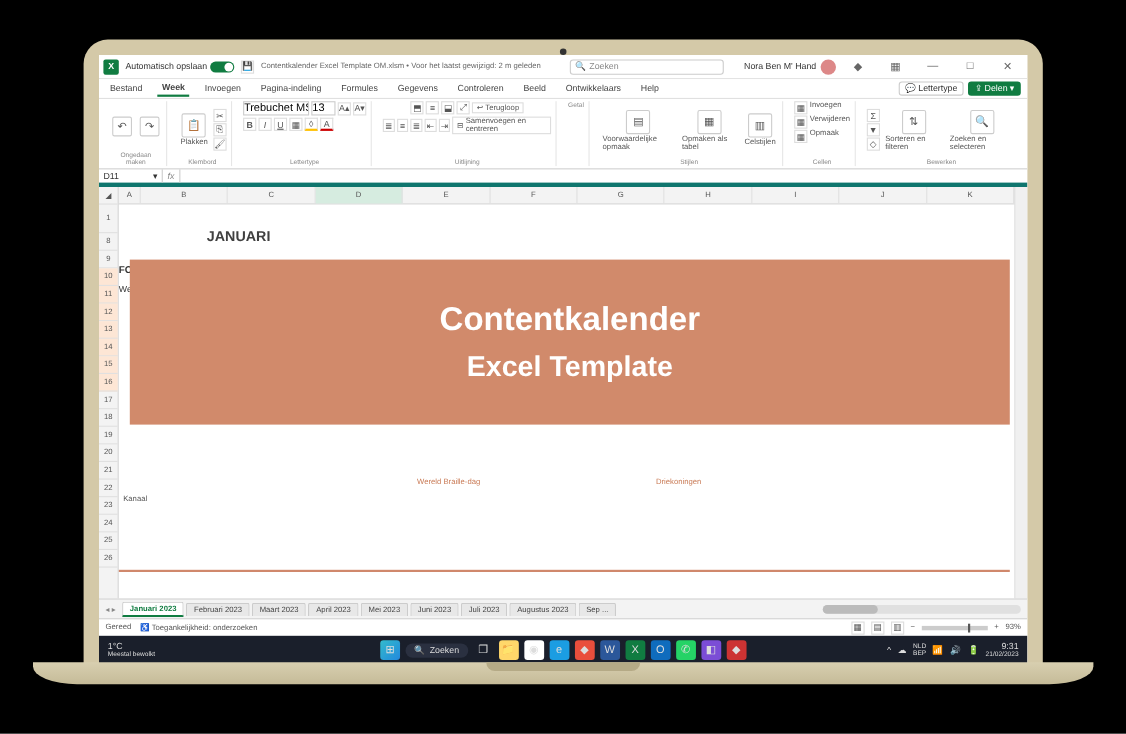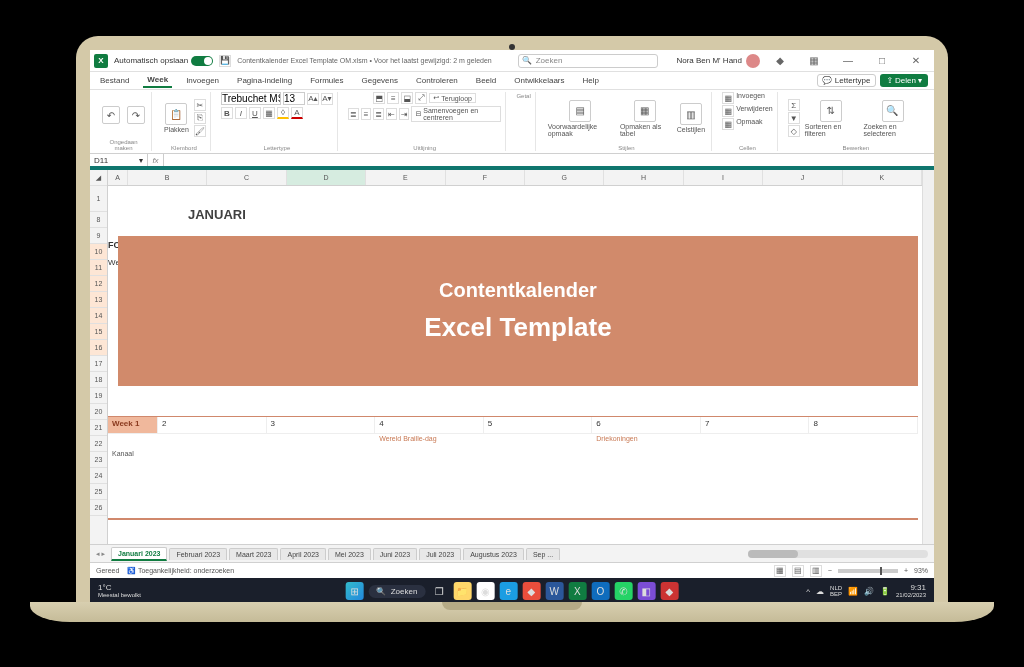--- a/index.html
+++ b/index.html
@@ -64,21 +64,21 @@
   .cols{flex:1;display:flex;flex-direction:column;}
   .colhdrs{height:16px;display:flex;background:#f3f3f3;border-bottom:1px solid #d0d0d0;}
   .colhdr{flex:1;border-right:1px solid #e0e0e0;font-size:7px;color:#555;display:flex;align-items:center;justify-content:center;}
   .colhdr.sel{background:#d6ece0;}
   .cells{flex:1;position:relative;background:#fff;}
   .scrollbar-v{width:12px;background:#f0f0f0;border-left:1px solid #ddd;}
   
   .month-title{position:absolute;left:80px;top:10px;font-family:Liberation Sans, sans-serif;font-size:13px;font-weight:bold;color:#404040;margin-top:11px;}
   
   .overlay-banner{position:absolute;left:10px;top:50px;right:4px;height:150px;background:#d18a6b;display:flex;flex-direction:column;align-items:center;justify-content:center;color:#fff;font-weight:600;}
-  .overlay-banner .l1{font-size:20px;margin-bottom:10px;}
+  .overlay-banner .l1{font-size:30px;margin-bottom:10px;}
   .overlay-banner .l2{font-size:26px;}
   
   .fo-label{position:absolute;left:0px;top:54px;font-weight:bold;font-size:9px;color:#333;}
   .we-label{position:absolute;left:0px;top:72px;font-size:8px;color:#333;}
   
   .week-row{position:absolute;left:0;right:4px;top:230px;height:18px;display:flex;border-top:1px solid #d0886c;border-bottom:1px solid #eee;}
   .week-cell{flex:1;border-right:1px solid #eee;font-size:8px;color:#333;padding:2px 4px;}
   .week-cell.first{background:#f0b89c;color:#8a3a1f;font-weight:600;}
   .event-row{position:absolute;left:0;right:4px;top:248px;height:16px;display:flex;}
   .event-cell{flex:1;font-size:7px;color:#c97a55;padding:1px 4px;}
@@ -347,30 +347,20 @@
         <div class="cells">
           <div class="month-title">JANUARI</div>
           <div class="fo-label">FO</div>
           <div class="we-label">We</div>
 
           <div class="overlay-banner">
             <div class="l1">Contentkalender</div>
             <div class="l2">Excel Template</div>
           </div>
 
-          <div class="week-row">
-            <div class="week-cell first" style="flex:0 0 50px">Week 1</div>
-            <div class="week-cell">2</div>
-            <div class="week-cell">3</div>
-            <div class="week-cell">4</div>
-            <div class="week-cell">5</div>
-            <div class="week-cell">6</div>
-            <div class="week-cell">7</div>
-            <div class="week-cell">8</div>
-          </div>
           <div class="event-row">
             <div class="event-cell" style="flex:0 0 50px"></div>
             <div class="event-cell"></div>
             <div class="event-cell"></div>
             <div class="event-cell">Wereld Braille-dag</div>
             <div class="event-cell"></div>
             <div class="event-cell">Driekoningen</div>
             <div class="event-cell"></div>
             <div class="event-cell"></div>
           </div>

